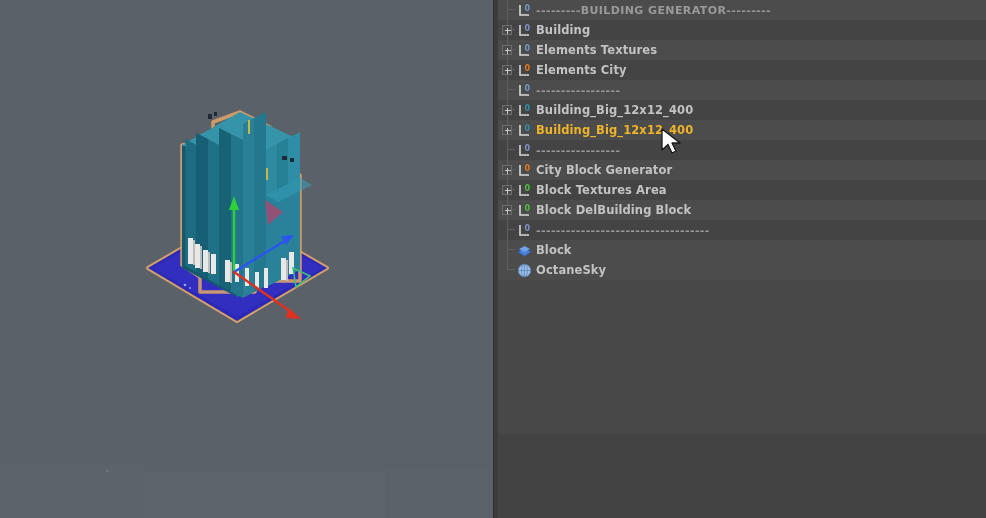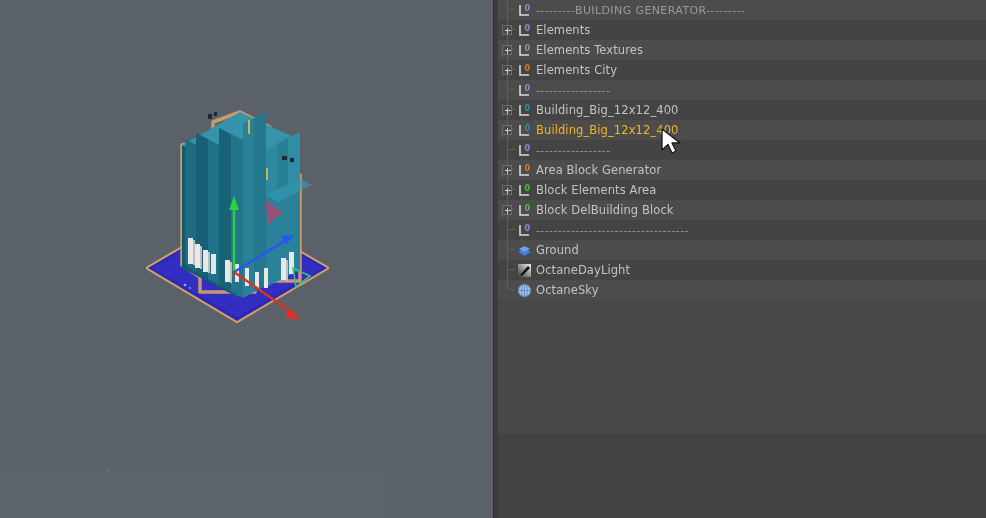--- a/index.html
+++ b/index.html
@@ -37,21 +37,21 @@
   .tree-spine.last{height:10px;}
   .tree-stub{position:absolute;left:9px;top:9px;width:8px;height:1px;background:#5e5e5e;}
 
   .expand{position:absolute;left:4px;top:5px;width:10px;height:10px;
           border:1px solid #6d6d6d;box-sizing:border-box;background:#4a4a4a;}
   .expand:after{content:"";position:absolute;left:2px;top:4px;width:6px;height:1px;background:#c9c9c9;}
   .expand:before{content:"";position:absolute;left:4px;top:2px;width:1px;height:6px;background:#c9c9c9;}
 
   .oicon{position:absolute;left:19px;top:3px;width:15px;height:15px;}
   .oname{position:absolute;left:38px;top:3px;height:15px;line-height:15px;
-         font-size:11.5px;color:#c3c3c3;white-space:nowrap;letter-spacing:.1px;}
+         font-size:11.5px;color:#c3c3c3;white-space:nowrap;letter-spacing:.1px;font-weight:bold;}
   .oname.sel{color:#f0b429;}
   .oname.dash{color:#9a9a9a;letter-spacing:.4px;font-size:11px;}
 
   
   .om-bottom{position:absolute;left:498px;top:434px;width:488px;height:84px;background:#434343;}
   .tb-sep{position:absolute;left:498px;top:434px;width:488px;height:1px;background:#333;}
 
   .cursor{position:absolute;pointer-events:none;}
 </style>
 </head>
@@ -174,21 +174,21 @@
           <div class="oname dash">---------BUILDING GENERATOR---------</div>
         </div>
         <div class="row even">
           <div class="tree-spine"></div>
           <div class="tree-stub"></div>
           <div class="expand"></div>
           <div class="oicon"><svg width="15" height="15" viewBox="0 0 15 15">
               <path d="M3 2 L3 12 L12 12" fill="none" stroke="#d8d8d8" stroke-width="1.6"></path>
               <text x="7.5" y="8" font-size="8" font-family="DejaVu Sans" fill="#7d93c7" font-weight="bold">0</text>
             </svg></div>
-          <div class="oname">Elements</div>
+          <div class="oname">Building</div>
         </div>
         <div class="row odd">
           <div class="tree-spine"></div>
           <div class="tree-stub"></div>
           <div class="expand"></div>
           <div class="oicon"><svg width="15" height="15" viewBox="0 0 15 15">
               <path d="M3 2 L3 12 L12 12" fill="none" stroke="#d8d8d8" stroke-width="1.6"></path>
               <text x="7.5" y="8" font-size="8" font-family="DejaVu Sans" fill="#7d93c7" font-weight="bold">0</text>
             </svg></div>
           <div class="oname">Elements Textures</div>
@@ -242,31 +242,31 @@
           <div class="oname dash">-----------------</div>
         </div>
         <div class="row odd">
           <div class="tree-spine"></div>
           <div class="tree-stub"></div>
           <div class="expand"></div>
           <div class="oicon"><svg width="15" height="15" viewBox="0 0 15 15">
               <path d="M3 2 L3 12 L12 12" fill="none" stroke="#d8d8d8" stroke-width="1.6"></path>
               <text x="7.5" y="8" font-size="8" font-family="DejaVu Sans" fill="#e07820" font-weight="bold">0</text>
             </svg></div>
-          <div class="oname">Area Block Generator</div>
+          <div class="oname">City Block Generator</div>
         </div>
         <div class="row even">
           <div class="tree-spine"></div>
           <div class="tree-stub"></div>
           <div class="expand"></div>
           <div class="oicon"><svg width="15" height="15" viewBox="0 0 15 15">
               <path d="M3 2 L3 12 L12 12" fill="none" stroke="#d8d8d8" stroke-width="1.6"></path>
               <text x="7.5" y="8" font-size="8" font-family="DejaVu Sans" fill="#4fbe3f" font-weight="bold">0</text>
             </svg></div>
-          <div class="oname">Block Elements Area</div>
+          <div class="oname">Block Textures Area</div>
         </div>
         <div class="row odd">
           <div class="tree-spine"></div>
           <div class="tree-stub"></div>
           <div class="expand"></div>
           <div class="oicon"><svg width="15" height="15" viewBox="0 0 15 15">
               <path d="M3 2 L3 12 L12 12" fill="none" stroke="#d8d8d8" stroke-width="1.6"></path>
               <text x="7.5" y="8" font-size="8" font-family="DejaVu Sans" fill="#4fbe3f" font-weight="bold">0</text>
             </svg></div>
           <div class="oname">Block DelBuilding Block</div>
@@ -280,36 +280,21 @@
             </svg></div>
           <div class="oname dash">-----------------------------------</div>
         </div>
         <div class="row odd">
           <div class="tree-spine"></div>
           <div class="tree-stub"></div>
           <div class="oicon"><svg width="15" height="15" viewBox="0 0 15 15">
               <polygon points="1,9 7.5,5 14,9 7.5,13" fill="#4a82d8" stroke="#2f5fa8" stroke-width="1"></polygon>
               <polygon points="2,6 7.5,3 13,6 7.5,9" fill="#6fa2ea"></polygon>
             </svg></div>
-          <div class="oname">Ground</div>
-        </div>
-        <div class="row even">
-          <div class="tree-spine"></div>
-          <div class="tree-stub"></div>
-          <div class="oicon"><svg width="15" height="15" viewBox="0 0 15 15">
-              <defs>
-                <linearGradient id="dl" x1="0" y1="1" x2="1" y2="0">
-                  <stop offset="0" stop-color="#3a3a3a"></stop>
-                  <stop offset="1" stop-color="#f0f0f0"></stop>
-                </linearGradient>
-              </defs>
-              <rect x="1" y="1" width="13" height="13" fill="url(#dl)"></rect>
-              <polygon points="3,12 11,3 13,5 5,13" fill="#111"></polygon>
-            </svg></div>
-          <div class="oname">OctaneDayLight</div>
+          <div class="oname">Block</div>
         </div>
         <div class="row odd">
           <div class="tree-spine last"></div>
           <div class="tree-stub"></div>
           <div class="oicon"><svg width="15" height="15" viewBox="0 0 15 15">
               <circle cx="7.5" cy="7.5" r="6.2" fill="#9dc0e8" stroke="#5d85b5" stroke-width="1"></circle>
               <path d="M1.3 7.5 H13.7 M7.5 1.3 V13.7" stroke="#5d85b5" stroke-width="0.8"></path>
               <ellipse cx="7.5" cy="7.5" rx="3" ry="6.2" fill="none" stroke="#5d85b5" stroke-width="0.8"></ellipse>
             </svg></div>
           <div class="oname">OctaneSky</div>

